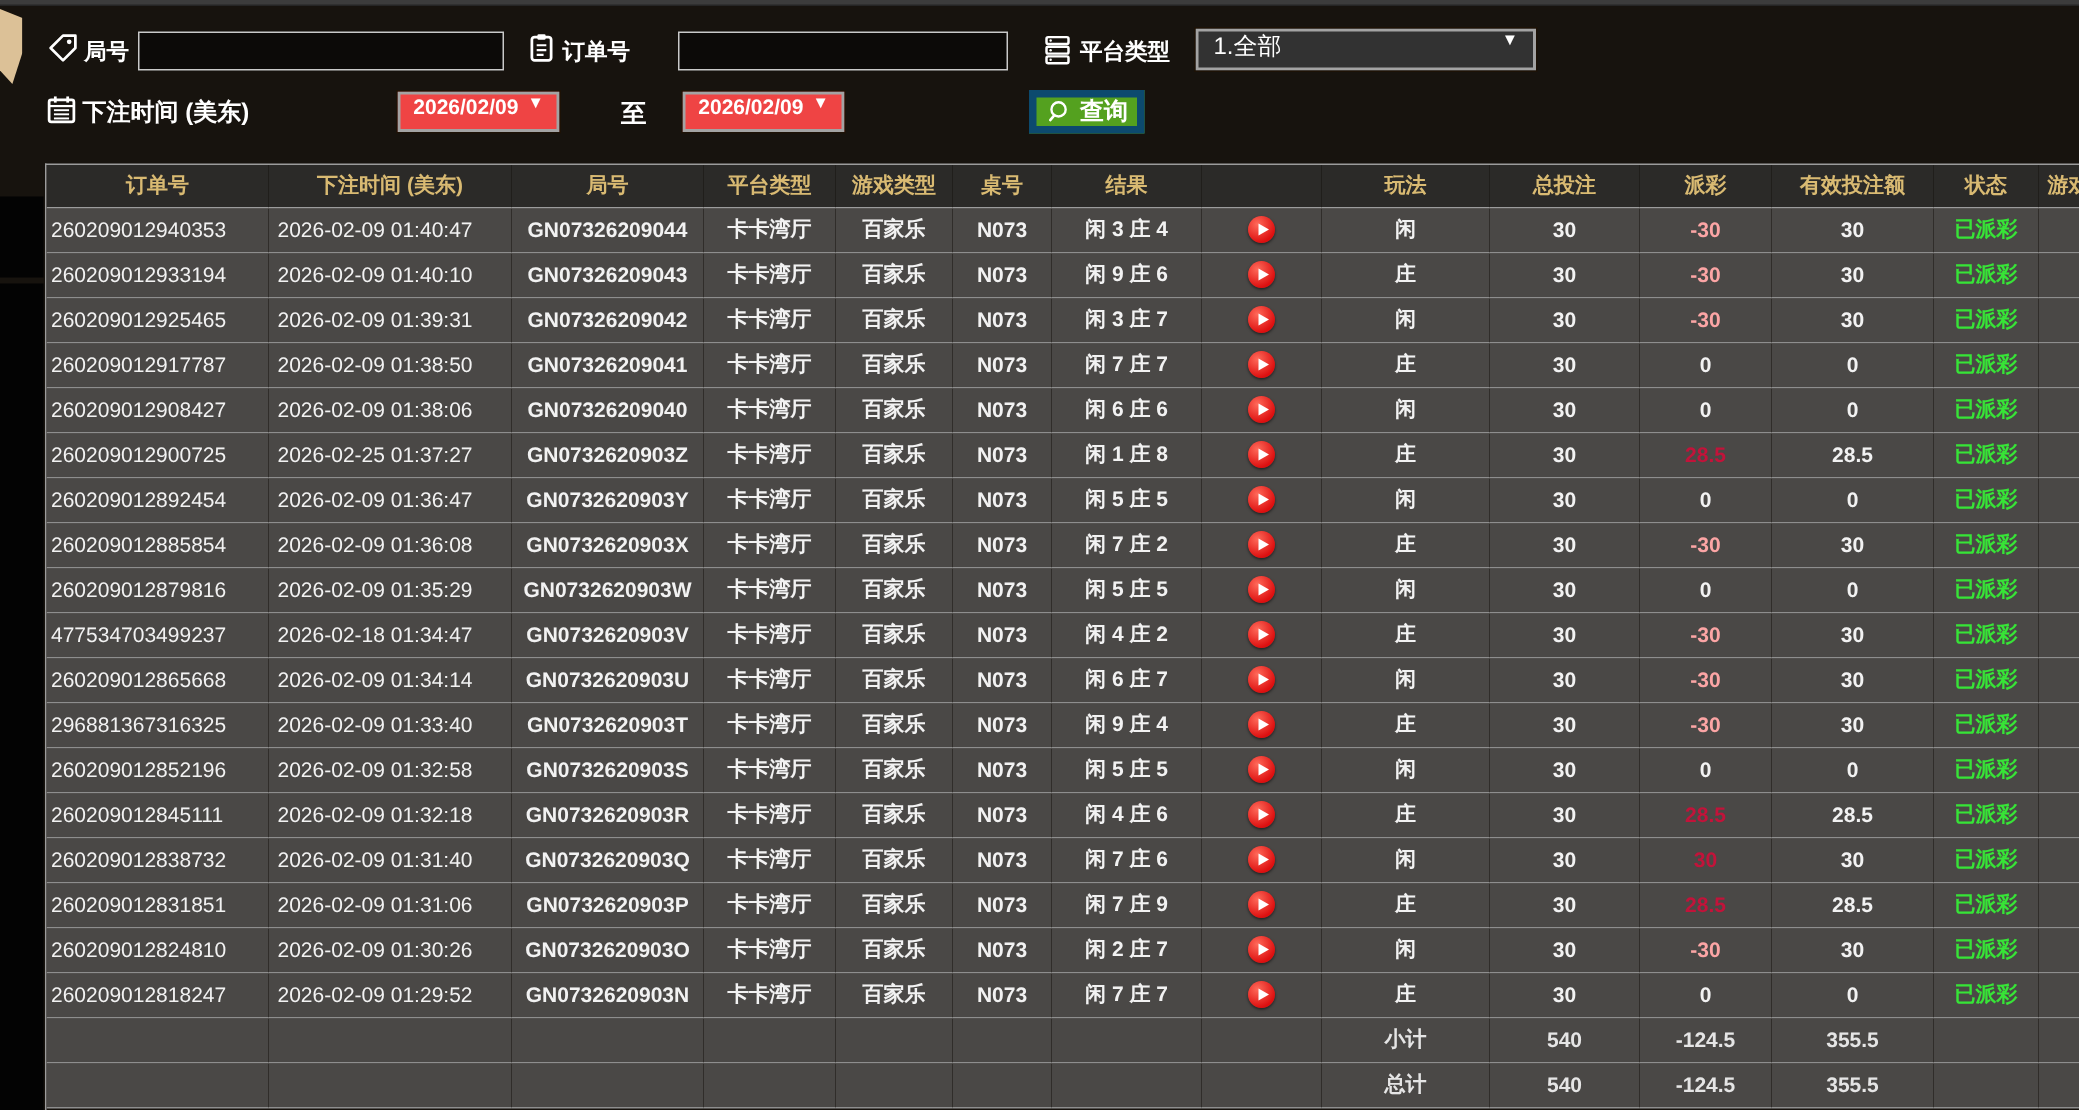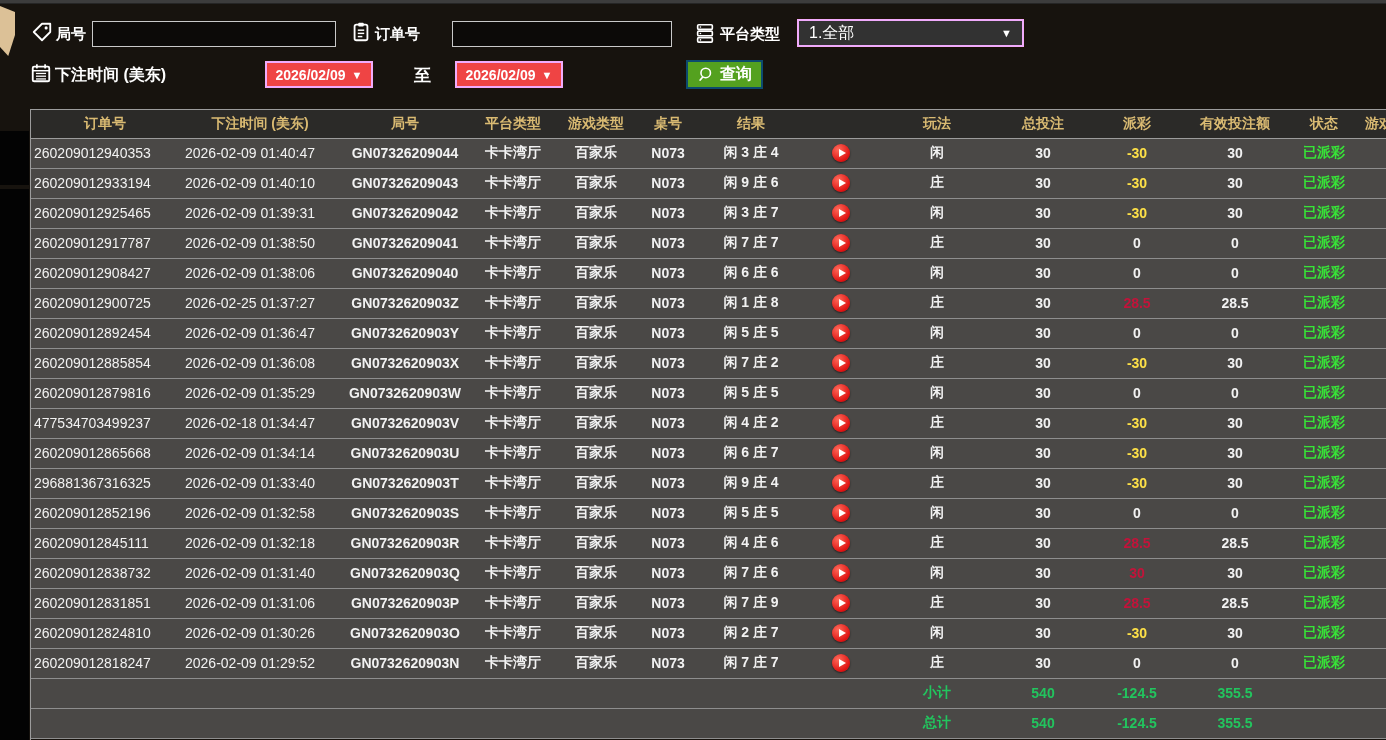--- a/index.html
+++ b/index.html
@@ -19,34 +19,34 @@
   .lb2 { top:189px; height:551px; }
 
   
   .ficon { position:absolute; width:22px; height:22px; }
   .flabel { position:absolute; font-weight:700; font-size:15px; color:#fff; white-space:nowrap; }
   .txt {
     position:absolute; height:26px; background:#0c0a08; border:1px solid #c9c9c9;
     color:#fff; font-size:14px; padding:0 6px; outline:none;
   }
   .dd {
-    position:absolute; display:flex; align-items:center; cursor:pointer;
+    position:absolute; display:flex; cursor:pointer;
     font-weight:700; color:#fff; font-size:15px;
-    border:2px solid #f0abfc; outline:1px solid #1d1206;
+    border:2px solid #a3a3a3; outline:1px solid #1d1206;
   }
   .dd .caret { font-size:11px; color:#fff; }
   .dd-platform { left:797px; top:19px; width:227px; height:28px; background:#323232;
                  justify-content:space-between; padding:0 10px; font-weight:400; font-size:16px; }
   .dd-date { background:#ef4444; justify-content:center; gap:6px; width:108px; height:27px; font-size:14px; }
   .dd-date1 { left:265px; top:61px; }
   .dd-date2 { left:455px; top:61px; }
   .to-label { position:absolute; left:414px; top:64px; font-size:17px; font-weight:700; }
   .search-btn {
     position:absolute; left:686px; top:60px; width:77px; height:29px;
-    background:#54a11f; border:2px solid #0c4a6e;
+    background:#54a11f; border:5px solid #0c4a6e;
     display:flex; align-items:center; justify-content:center; gap:4px;
     color:#fff; font-weight:700; font-size:16px; cursor:pointer;
   }
 
   
   .table-wrap {
     position:absolute; left:30px; top:109px; width:1356px; height:631px;
     overflow:hidden; border-left:1px solid #9c9c9c; border-top:1px solid #9c9c9c;
   }
   table { border-collapse:collapse; table-layout:fixed; width:1396px; }
@@ -57,24 +57,24 @@
   thead th.col-game-extra { text-align:left; padding-left:6px; }
   tbody td {
     height:30px; background:#4a4846; text-align:center; font-size:14px; color:#f2f2f2;
     border-bottom:1px solid #8e8e8e; white-space:nowrap; overflow:hidden;
   }
   td.c-order   { text-align:left; padding-left:3px; font-weight:400; }
   td.c-time    { text-align:left; padding-left:6px; font-weight:400; }
   td.c-gameno  { font-weight:700; }
   td.b         { font-weight:700; }
   td.pay-pos   { color:#c2133a; font-weight:700; }
-  td.pay-neg   { color:#fde047; font-weight:700; }
+  td.pay-neg   { color:#fca5a5; font-weight:700; }
   td.pay-zero  { color:#f2f2f2; font-weight:700; }
   td.status    { color:#37e437; font-weight:700; }
-  td.sum       { color:#22c55e; font-weight:700; }
+  td.sum       { color:#e5e5e5; font-weight:700; }
 
   .playbtn {
     display:inline-block; width:18px; height:18px; border-radius:50%;
     background: radial-gradient(circle at 35% 30%, #ff6a5a, #dd0f0f 72%);
     position:relative; vertical-align:middle; cursor:pointer;
     box-shadow: 0 1px 2px rgba(0,0,0,.55);
   }
   .playbtn .tri {
     position:absolute; left:7px; top:4.5px; width:0; height:0;
     border-left:7px solid #fff; border-top:4.5px solid transparent; border-bottom:4.5px solid transparent;

